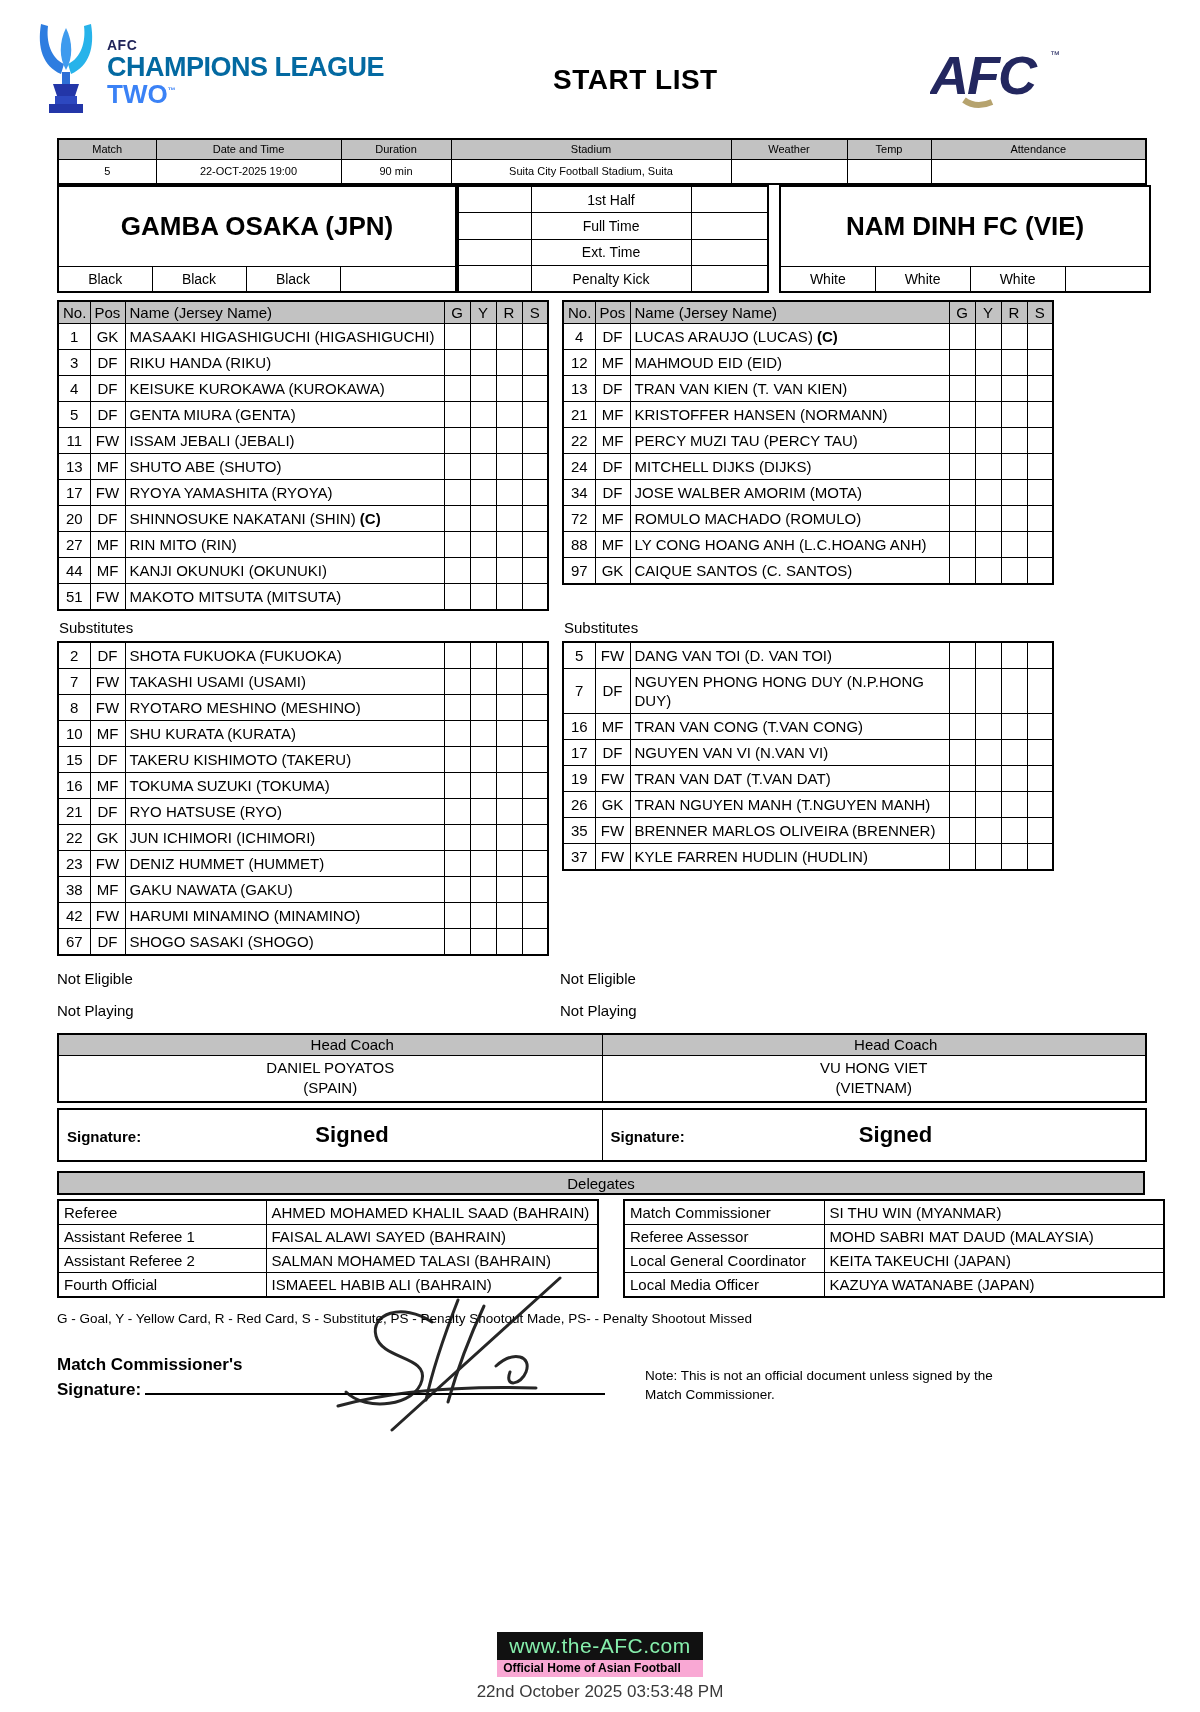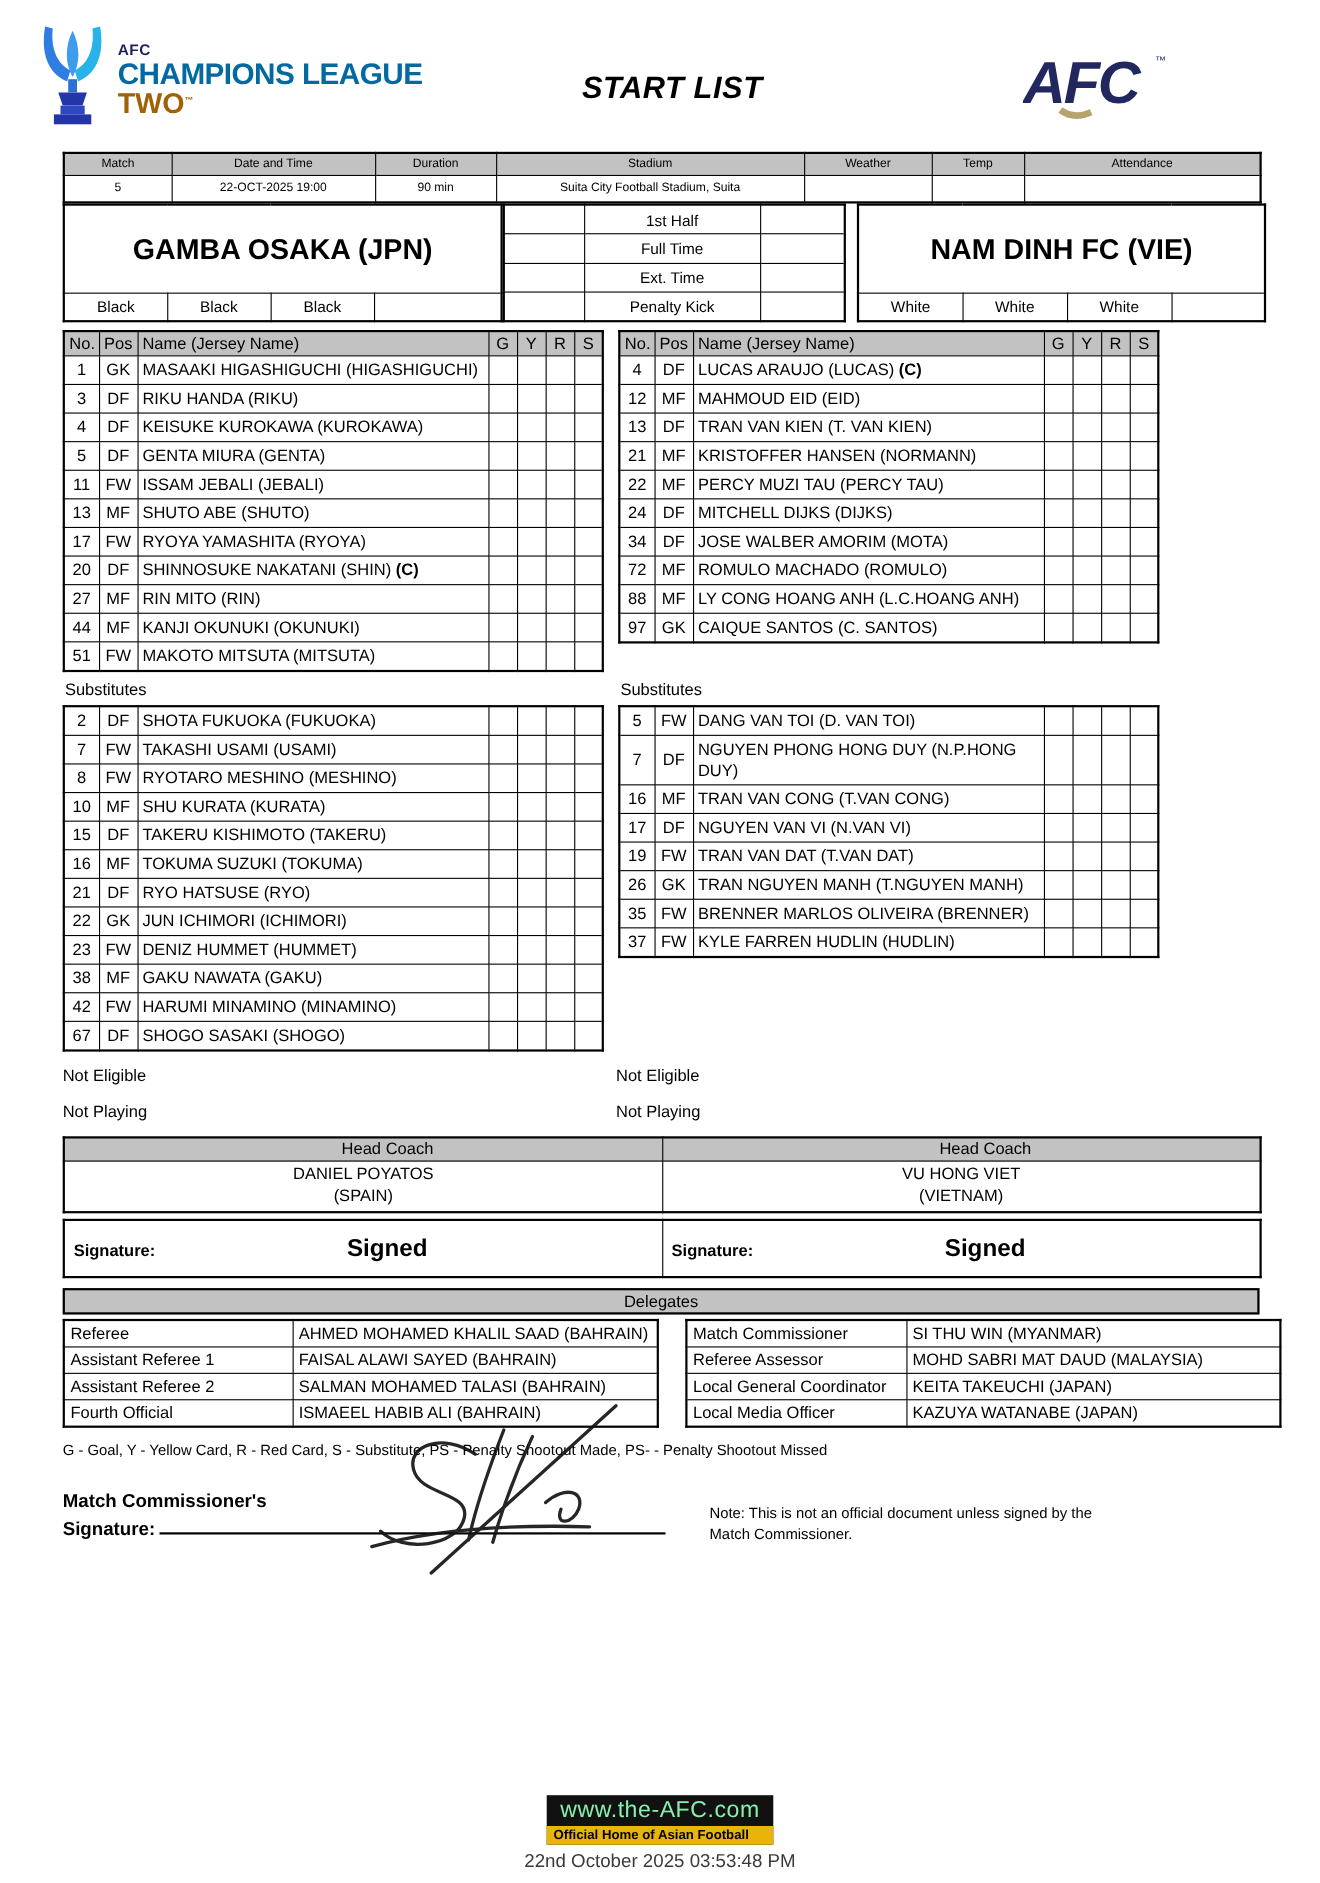--- a/index.html
+++ b/index.html
@@ -4,23 +4,23 @@
 <style>
   * { margin:0; padding:0; box-sizing:border-box; }
   body { width:1200px; height:1712px; background:#fff; font-family:"Liberation Sans", sans-serif; color:#000; position:relative; overflow:hidden; }
   .content { padding:16px 55px 0 57px; }
 
   
   .hdr { position:relative; height:122px; }
   .logo-block { position:absolute; left:-22px; top:6px; display:flex; align-items:center; gap:10px; }
   .logo-text .l1 { font-size:14px; font-weight:bold; color:#1e2257; letter-spacing:.5px; }
   .logo-text .l2 { font-size:27px; font-weight:bold; color:#0369a1; letter-spacing:-.5px; line-height:1.05; }
-  .logo-text .l3 { font-size:26px; font-weight:bold; color:#a16207; line-height:1.0; }
+  .logo-text .l3 { font-size:26px; font-weight:bold; color:#3b82f6; line-height:1.0; }
   .tm { font-size:8px; vertical-align:super; }
-  .title { position:absolute; left:472px; top:48px; font-size:28px; font-weight:bold; letter-spacing:.5px;font-style:italic; }
+  .title { position:absolute; left:496px; top:48px; font-size:28px; font-weight:bold; letter-spacing:.5px; }
   .afc-logo { position:absolute; right:85px; top:28px; }
 
   
   table { border-collapse:collapse; table-layout:fixed; }
   .bt { border:2px solid #000; }
   .bt th, .bt td { border:1px solid #000; }
   th.gray, .gray { background:#c2c2c2; font-weight:normal; }
 
   
   .mi { width:1088px; font-size:11px; }
@@ -72,21 +72,21 @@
   .commish { position:relative; margin-top:26px; height:100px; }
   .commish .lbl { font-size:17px; font-weight:bold; line-height:25px; }
   .sigline { display:inline-block; width:460px; border-bottom:2px solid #000; height:2px; margin-left:4px; }
   .scribble { position:absolute; left:235px; top:-78px; pointer-events:none; }
   .note { position:absolute; left:588px; top:14px; width:380px; font-size:13.5px; line-height:19px; }
 
   
   .footer { position:absolute; left:0; right:0; bottom:10px; text-align:center; }
   .badge { display:inline-block; background:#111; padding:2px 12px 0 12px; }
   .badge .url { color:#86efac; font-weight:normal; font-size:21px; letter-spacing:.5px; }
-  .badge .tagline { background:#eab308; color:#000; font-weight:bold; font-size:12px; margin:2px -12px 0 -12px; padding:1px 16px 2px 0; }
+  .badge .tagline { background:#f9a8d4; color:#000; font-weight:bold; font-size:12px; margin:2px -12px 0 -12px; padding:1px 16px 2px 0; }
   .stamp { margin-top:5px; font-size:17px; color:#3a3a3a; }
 </style>
 </head>
 <body>
 
 <div class="content">
 
   <div class="hdr">
     <div class="logo-block">
       <svg width="62" height="100" viewBox="0 0 62 100">

